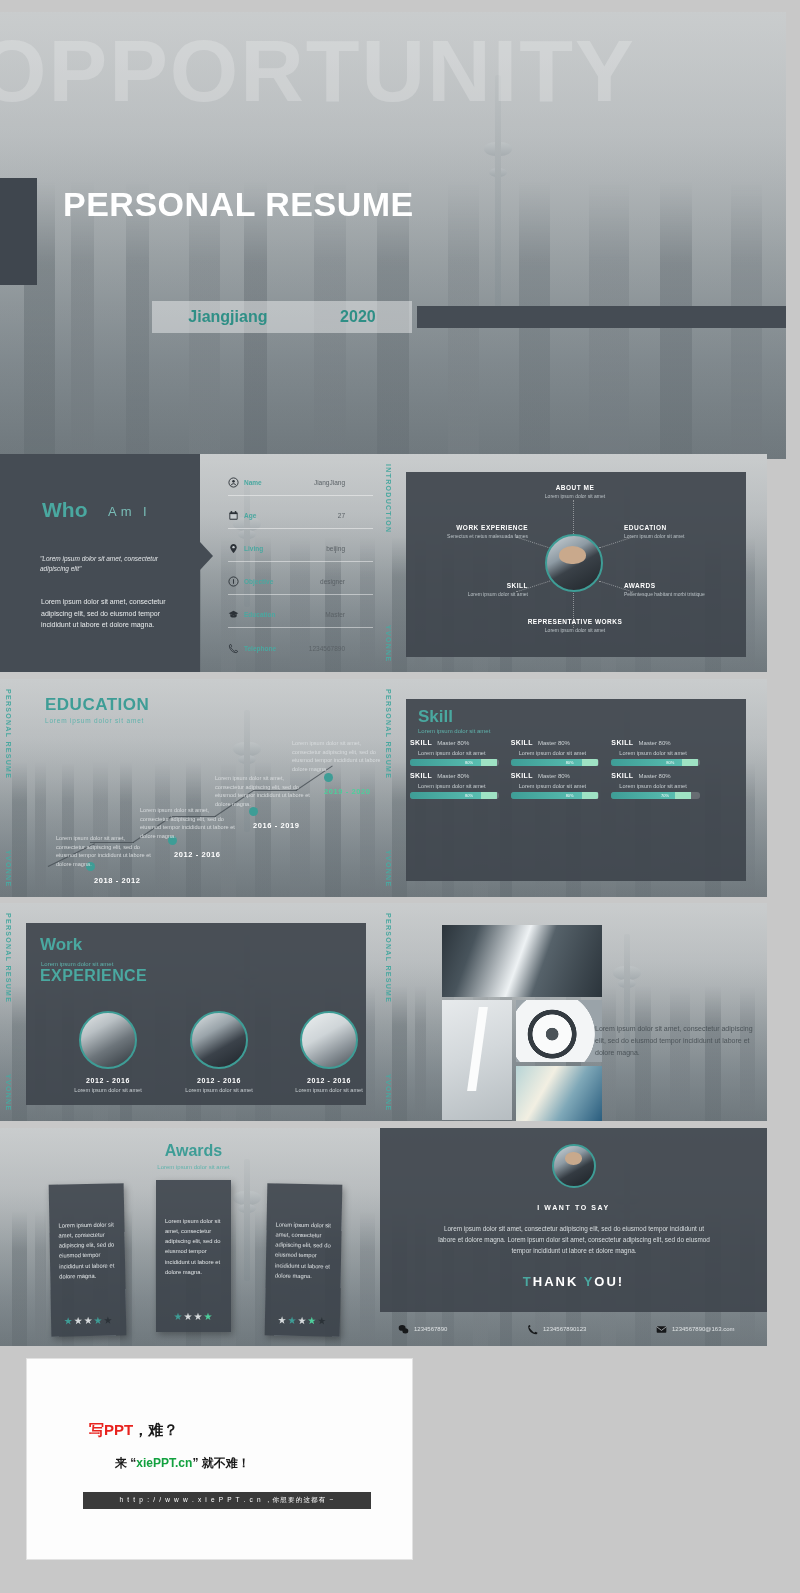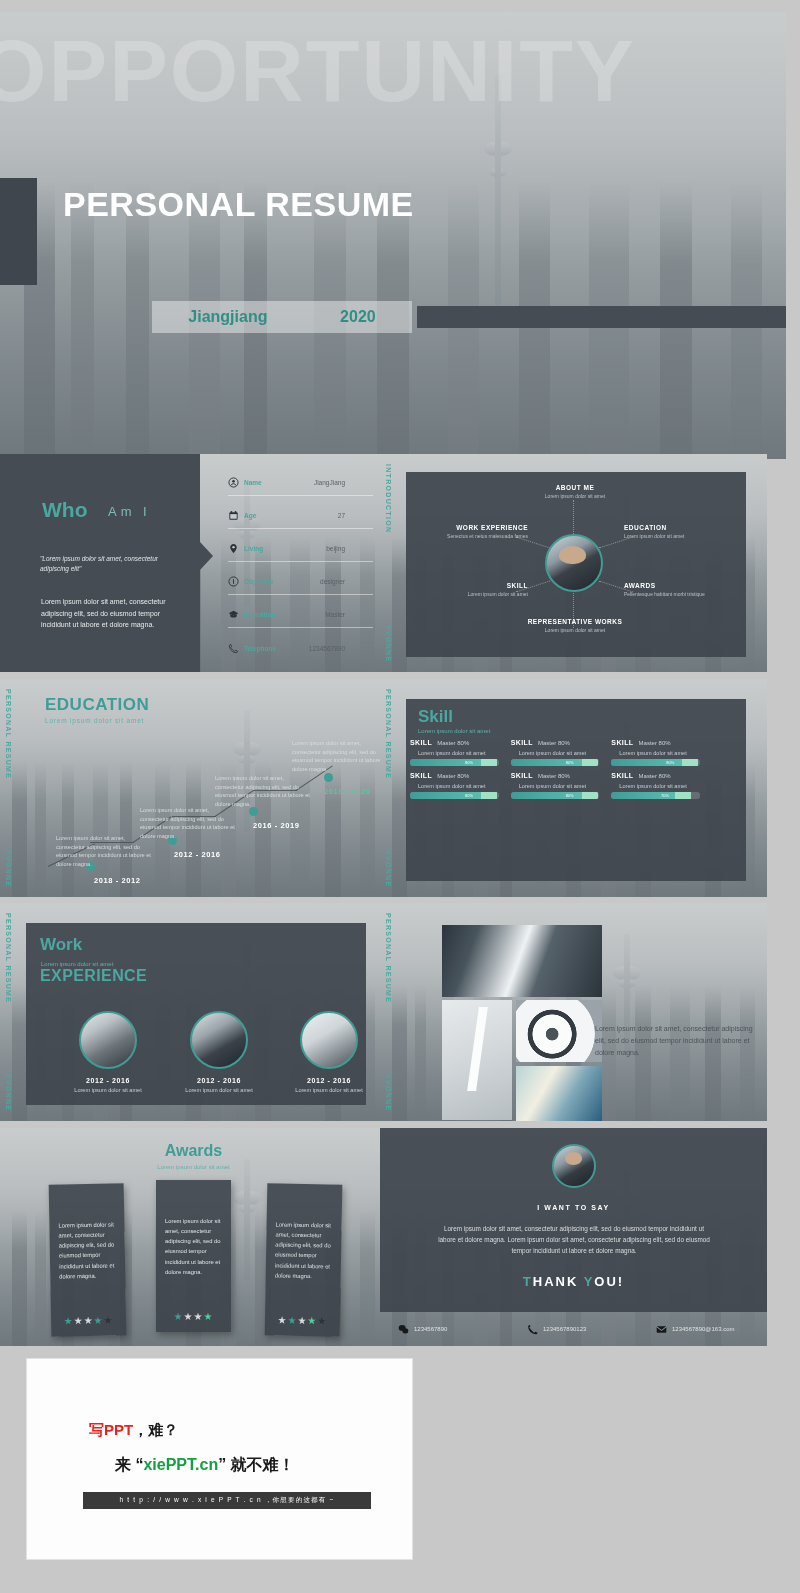--- a/index.html
+++ b/index.html
@@ -176,21 +176,21 @@
   #s-ty .ty { position:absolute; left:0;right:0; top:146px; text-align:center; font-size:13px; font-weight:700; color:#fff; letter-spacing:2px; }
   #s-ty .ty b { color:#4aa8a0; font-weight:700; }
   #s-ty .footer { position:absolute; left:0; bottom:0; width:387px; height:34px; display:flex; align-items:center; }
   #s-ty .fitem { flex:1; display:flex; align-items:center; gap:5px; padding-left:18px; }
   #s-ty .fitem span { color:#dfe3e5; font-size:6px; }
 
   
   #wm { position:absolute; left:14px; top:1358px; width:387px; height:202px; background:#fdfdfd; border:1px solid #e2e2e2;margin-left:12px; }
   #wm .l1 { position:absolute; left:62px; top:62px; font-size:15px; font-weight:700; color:#1a1a1a; }
   #wm .l1 .red { color:#e8231f; }
-  #wm .l2 { position:absolute; left:88px; top:96px; font-size:16px; font-weight:700; color:#1a1a1a; }
+  #wm .l2 { position:absolute; left:88px; top:96px; font-size:12px; font-weight:700; color:#1a1a1a; }
   #wm .l2 .green { color:#12a13f; }
   #wm .box { position:absolute; left:56px; top:133px; width:288px; background:#ececec; }
   #wm .box .hdr { background:#3a3a3a; color:#fff; font-size:6.5px; text-align:center; padding:4px 0; letter-spacing:1.2px; }
   #wm .box .cols { display:flex; padding:7px 9px 11px; gap:12px; }
   #wm .box .col { flex:1; }
   #wm .box .ch { font-size:7.5px; font-weight:700; color:#111; margin-bottom:4px; }
   #wm .box .ci { font-size:4.6px; color:#555; line-height:1.9; }
 </style>
 </head>
 <body>

